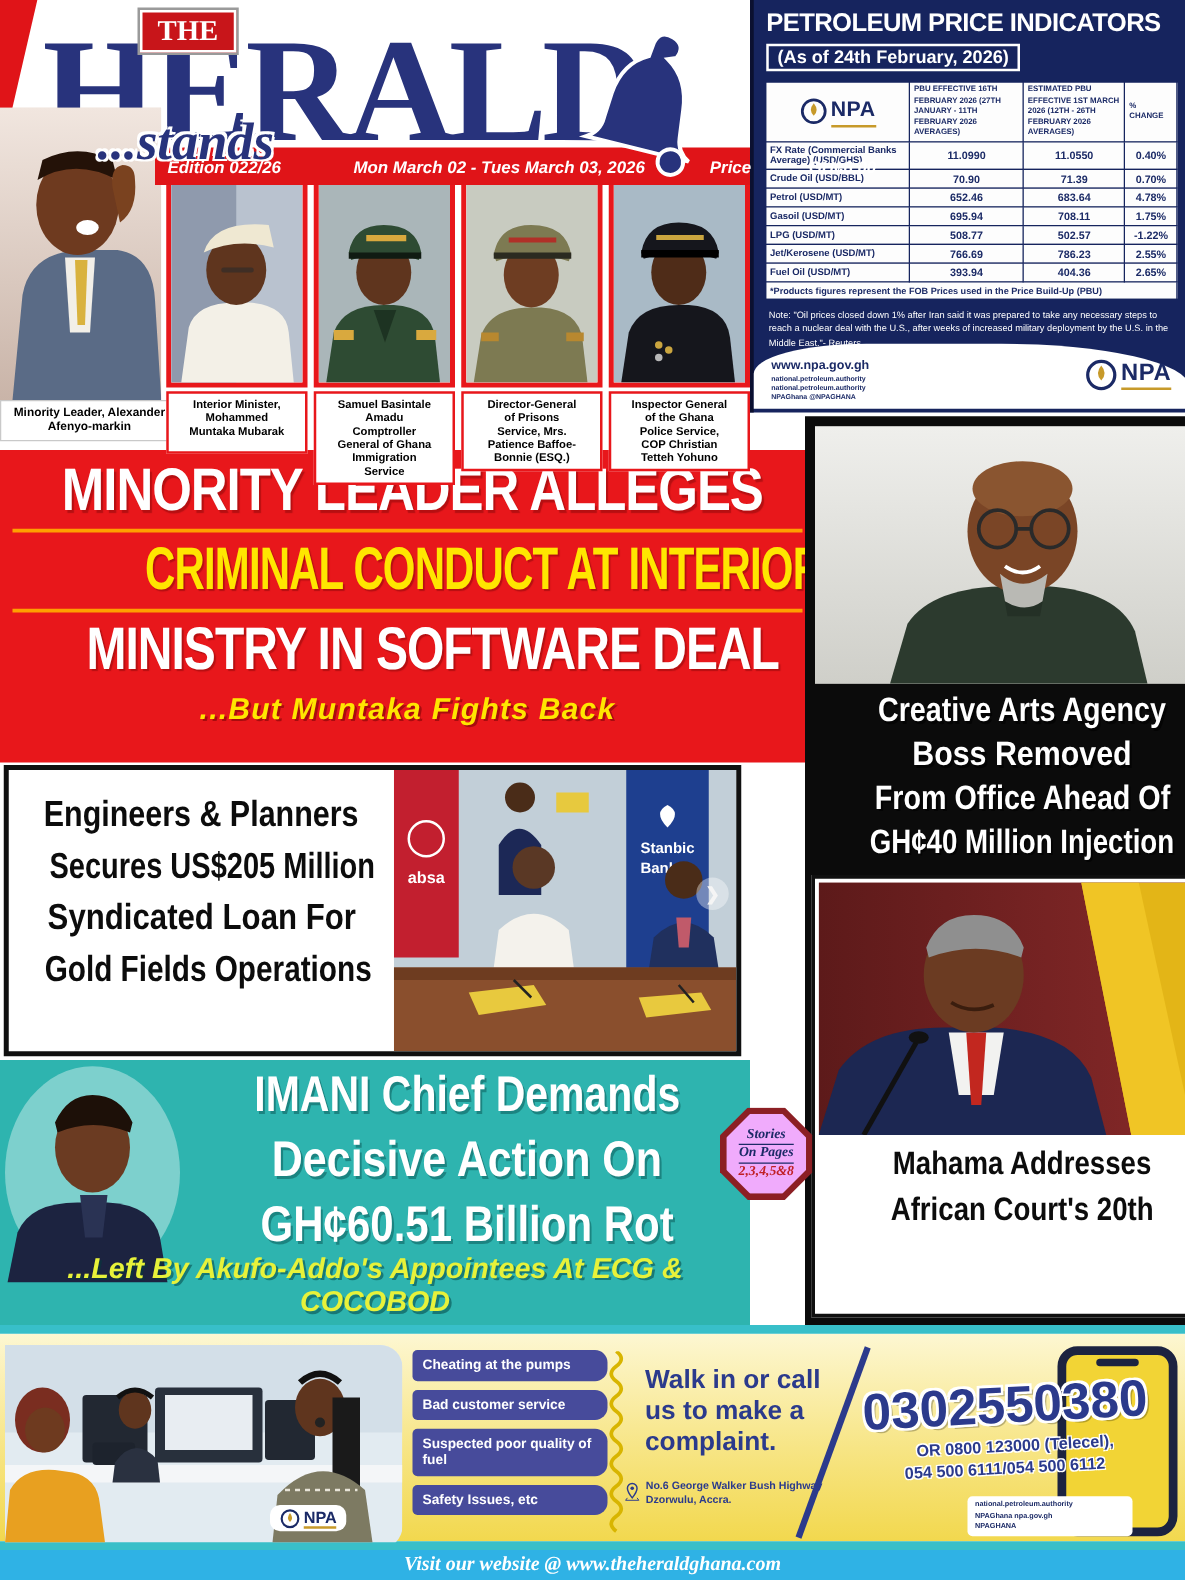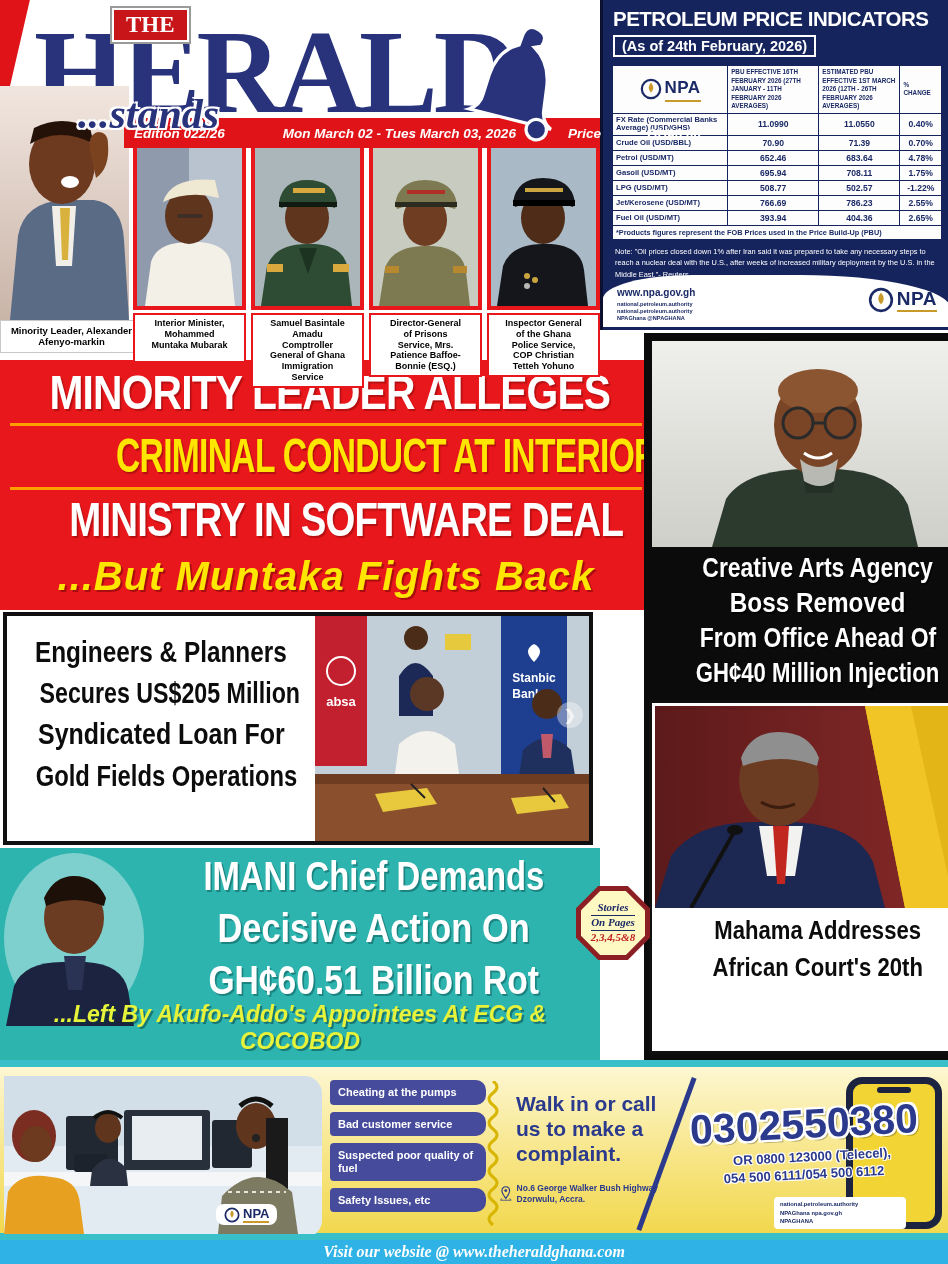--- a/index.html
+++ b/index.html
@@ -55,21 +55,21 @@
   .npa-logo .npa-txt{color:#1b2a66;font-weight:bold;letter-spacing:0.5px;border-bottom:2px solid #c79a2a;}
 
   
   #headline{left:0;top:360px;width:652px;height:250px;background:#e8171b;text-align:center;
     padding-top:3px;box-sizing:border-box;overflow:hidden;}
   .hline{font-weight:bold;font-size:48px;line-height:1.26;}
   .hline .cond{letter-spacing:-1px;}
   .h-white{color:#fff;text-shadow:2px 2px 1px rgba(90,0,0,0.35);}
   .h-yellow{color:#ffe600;text-shadow:2px 2px 1px rgba(90,0,0,0.35);}
   .hrule{height:3px;background:#ff9f00;width:97%;margin:0 auto;}
-  #headline-kicker{color:#ffe600;font-style:italic;font-weight:bold;font-size:40px;margin-top:4px;
+  #headline-kicker{color:#ffe600;font-style:italic;font-weight:bold;font-size:24px;margin-top:4px;
     text-shadow:2px 2px 0 rgba(90,0,0,0.45);letter-spacing:1px;}
 
   
   #engineers{left:3px;top:612px;width:590px;height:233px;background:#fff;border:4px solid #101010;
     box-sizing:border-box;display:flex;justify-content:flex-end;}
   #eng-text{width:308px;text-align:center;padding-top:16px;}
   #eng-text .eline{font-weight:bold;font-size:29px;color:#0c0c0c;line-height:1.42;}
   #eng-photo{position:relative;flex:1;overflow:hidden;}
   #eng-chevron{position:absolute;right:6px;top:86px;width:26px;height:26px;border-radius:50%;
     background:rgba(255,255,255,0.38);color:#f5f5f5;text-align:center;line-height:26px;font-size:14px;font-weight:bold;}
@@ -80,21 +80,21 @@
   #imani-lines{position:absolute;left:148px;top:2px;width:452px;text-align:center;}
   #imani-lines .iline{font-weight:bold;font-size:40px;color:#fff;line-height:1.3;
     text-shadow:2px 2px 0 rgba(0,60,60,0.4);}
   #imani-kicker{position:absolute;left:0;bottom:5px;width:600px;text-align:center;color:#e7f23a;
     font-style:italic;font-weight:bold;font-size:23px;text-shadow:2px 2px 0 rgba(0,60,60,0.5);}
 
   
   #badge{left:576px;top:886px;width:74px;height:74px;z-index:9;}
   #badge .oct-outer{position:absolute;inset:0;background:#8c1f24;
     clip-path:polygon(30% 0,70% 0,100% 30%,100% 70%,70% 100%,30% 100%,0 70%,0 30%);}
-  #badge .oct-inner{position:absolute;inset:5px;background:#fef9c3;
+  #badge .oct-inner{position:absolute;inset:5px;background:#f0abfc;
     clip-path:polygon(30% 0,70% 0,100% 30%,100% 70%,70% 100%,30% 100%,0 70%,0 30%);
     display:flex;flex-direction:column;justify-content:center;align-items:center;
     font-family:"Liberation Serif",serif;font-style:italic;font-weight:bold;color:#1b2a66;font-size:11px;line-height:1.25;}
   #badge .b3{color:#c02026;border-top:1px solid #1b2a66;}
 
   
   #right-col{left:600px;top:333px;width:310px;height:727px;background:#0b0b0b;margin-left:44px;}
   #creative-photo{position:absolute;left:8px;top:8px;}
   #creative-lines{position:absolute;left:0;top:218px;width:348px;text-align:center;}
   #creative-lines .cline{font-weight:bold;font-size:27px;color:#fff;line-height:1.3;

